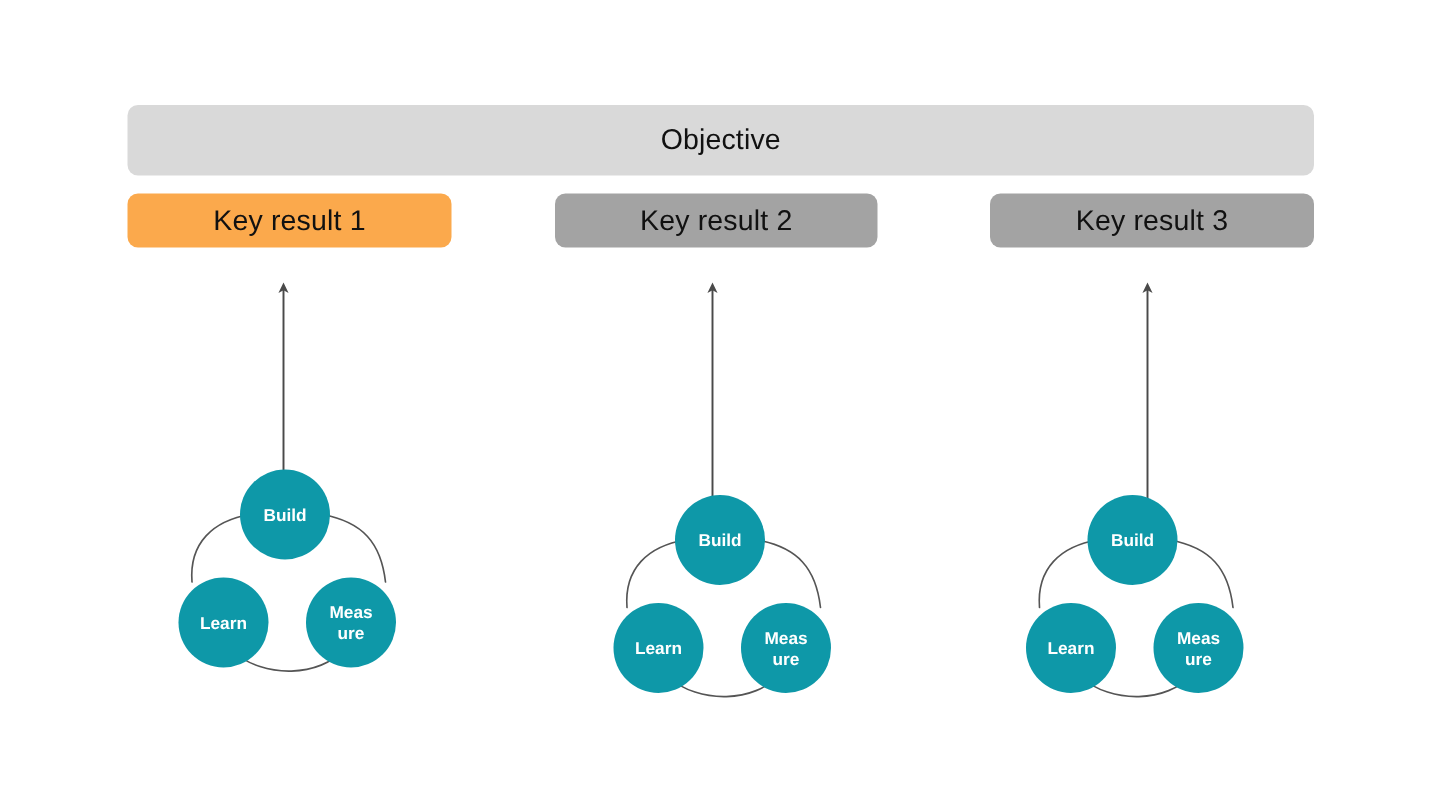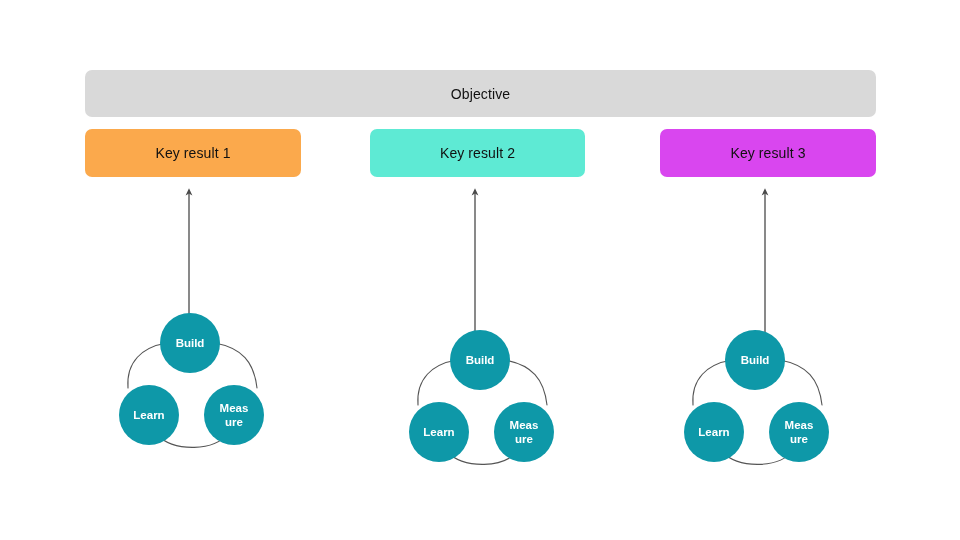--- a/index.html
+++ b/index.html
@@ -14,32 +14,32 @@
 
   .bar{
     position:absolute;
     display:flex;
     align-items:center;
     justify-content:center;
     box-sizing:border-box;
   }
   .bar span{
     color:#111111;
-    font-size:14px;
+    font-size:19px;
     line-height:1;
     letter-spacing:0.1px;
   }
 
   #objective-bar{
     left:85px; top:70px; width:791px; height:47px;
     background:#d9d9d9;
     border-radius:7px;
   }
 
-  .kr-box{ top:129px; height:48px; border-radius:7px; }
+  .kr-box{ top:129px; height:36px; border-radius:7px; }
   #kr-box-0{ left:85px;  width:216px; }
   #kr-box-1{ left:370px; width:215px; }
   #kr-box-2{ left:660px; width:216px; }
 
   .cycle{ position:absolute; width:180px; height:180px;font-weight:bold; }
   #cycle-0{ left:102px; top:300px; }
   #cycle-1{ left:392px; top:317px; }
   #cycle-2{ left:667px; top:317px; }
 
   .arrow-svg{ position:absolute; left:0; top:0; width:960px; height:540px; pointer-events:none; }
@@ -55,24 +55,24 @@
 
 <div id="canvas">
 
   <div class="bar" id="objective-bar" style="background: rgb(217, 217, 217);">
     <span style="color: rgb(17, 17, 17);">Objective</span>
   </div>
 
   <div class="bar kr-box" id="kr-box-0" style="background: rgb(251, 169, 76);">
     <span style="color: rgb(17, 17, 17);">Key result 1</span>
   </div>
-  <div class="bar kr-box" id="kr-box-1" style="background: #5eead4;">
+  <div class="bar kr-box" id="kr-box-1" style="background: #a3a3a3;">
     <span style="color: rgb(17, 17, 17);">Key result 2</span>
   </div>
-  <div class="bar kr-box" id="kr-box-2" style="background: #d946ef;">
+  <div class="bar kr-box" id="kr-box-2" style="background: #a3a3a3;">
     <span style="color: rgb(17, 17, 17);">Key result 3</span>
   </div>
 
   <svg class="arrow-svg" viewBox="0 0 960 540">
     <defs>
       <marker id="arrowhead" markerWidth="7" markerHeight="7" refX="3.2" refY="3.2" orient="auto" markerUnits="strokeWidth">
         <path d="M0.6,0.6 L6.0,3.2 L0.6,5.8 L2.0,3.2 Z" fill="#4a4a4a"></path>
       </marker>
     </defs>
     <line x1="189" y1="318" x2="189" y2="192" stroke="#4a4a4a" stroke-width="1.3" marker-end="url(#arrowhead)"></line>

